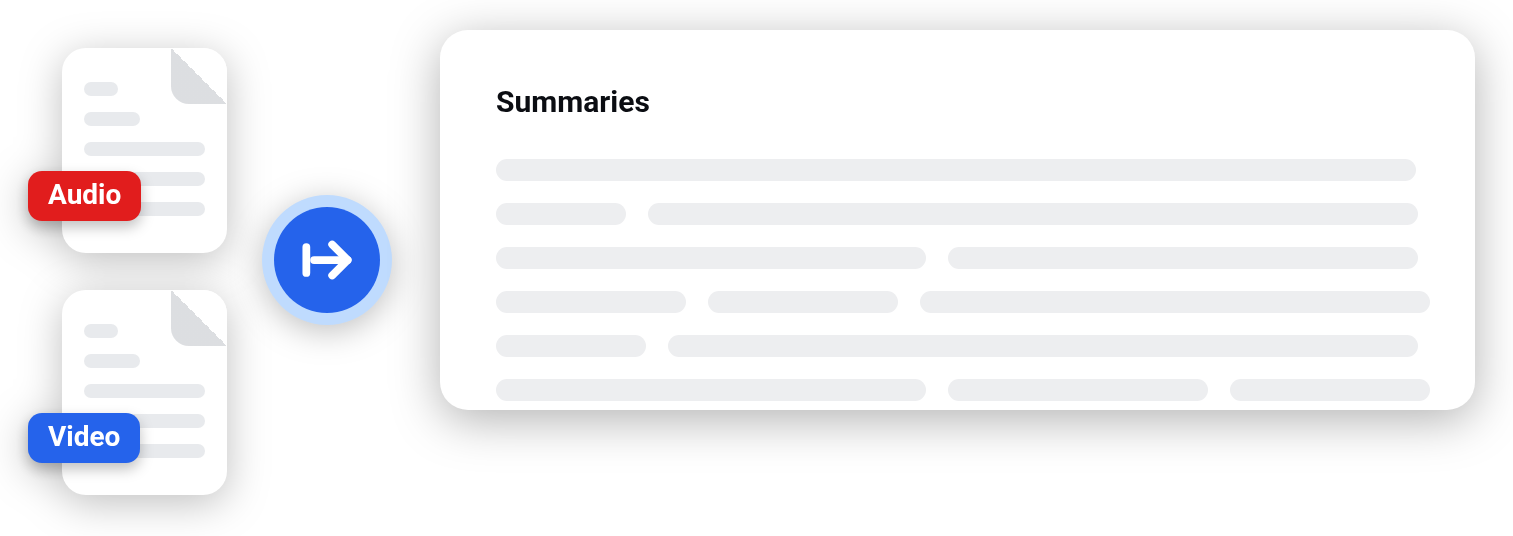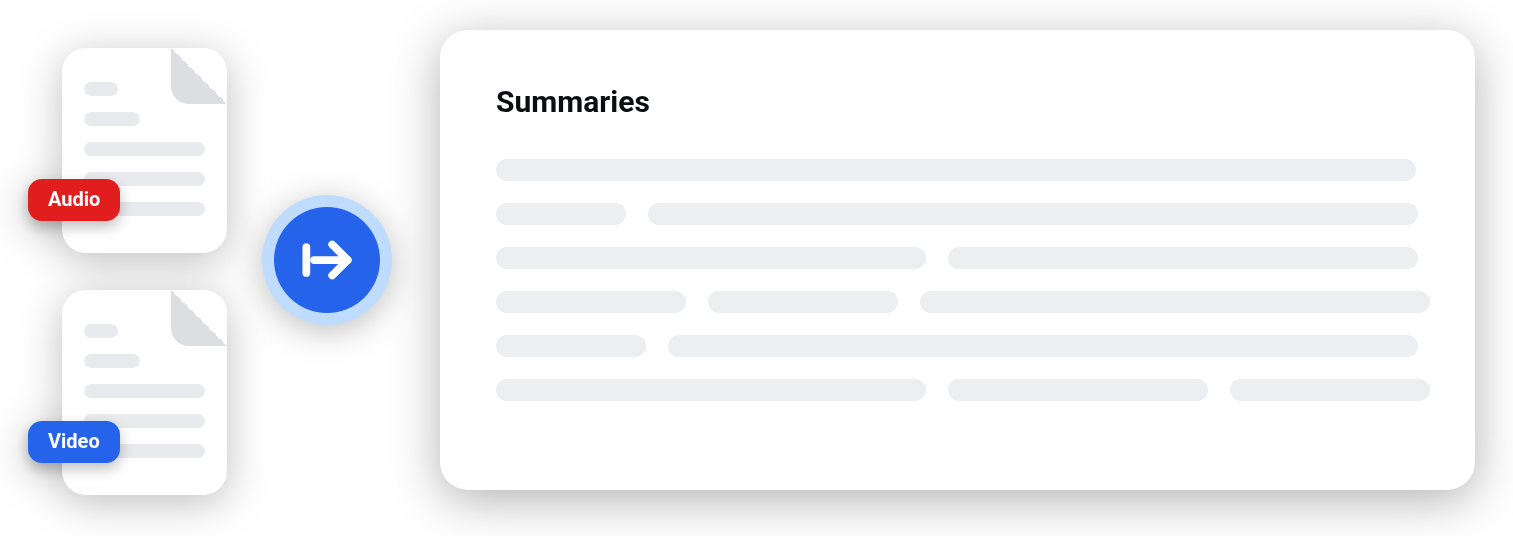--- a/index.html
+++ b/index.html
@@ -56,21 +56,21 @@
 
   
   .badge {
     position: absolute;
     left: -34px;
     bottom: 32px;
     padding: 10px 20px 12px;
     border-radius: 14px;
     color: #ffffff;
     font-weight: 700;
-    font-size: 20px;
+    font-size: 28px;
     line-height: 1;
     box-shadow: 0 6px 14px rgba(0,0,0,0.25);
   }
   .badge.red  { background: #e11d1d; }
   .badge.blue { background: #2563eb; margin-top: 36px; }
 
   
   .arrow-node {
     position: absolute;
     left: 262px; top: 195px;
@@ -85,21 +85,21 @@
     border-radius: 50%;
     background: #2563eb;
     display: flex; align-items: center; justify-content: center;
   }
   .arrow-inner svg { width: 62px; height: 62px; }
 
   
   .panel {
     position: absolute;
     left: 440px; top: 30px;
-    width: 1035px; height: 460px;
+    width: 1035px; height: 380px;
     background: #ffffff;
     border-radius: 28px;
     filter: drop-shadow(0 10px 24px rgba(0,0,0,0.3));
     padding: 54px 56px 44px;
   }
   .panel-title {
     font-size: 30px;
     font-weight: 700;
     color: #0b0d12;
     margin-bottom: 40px;

